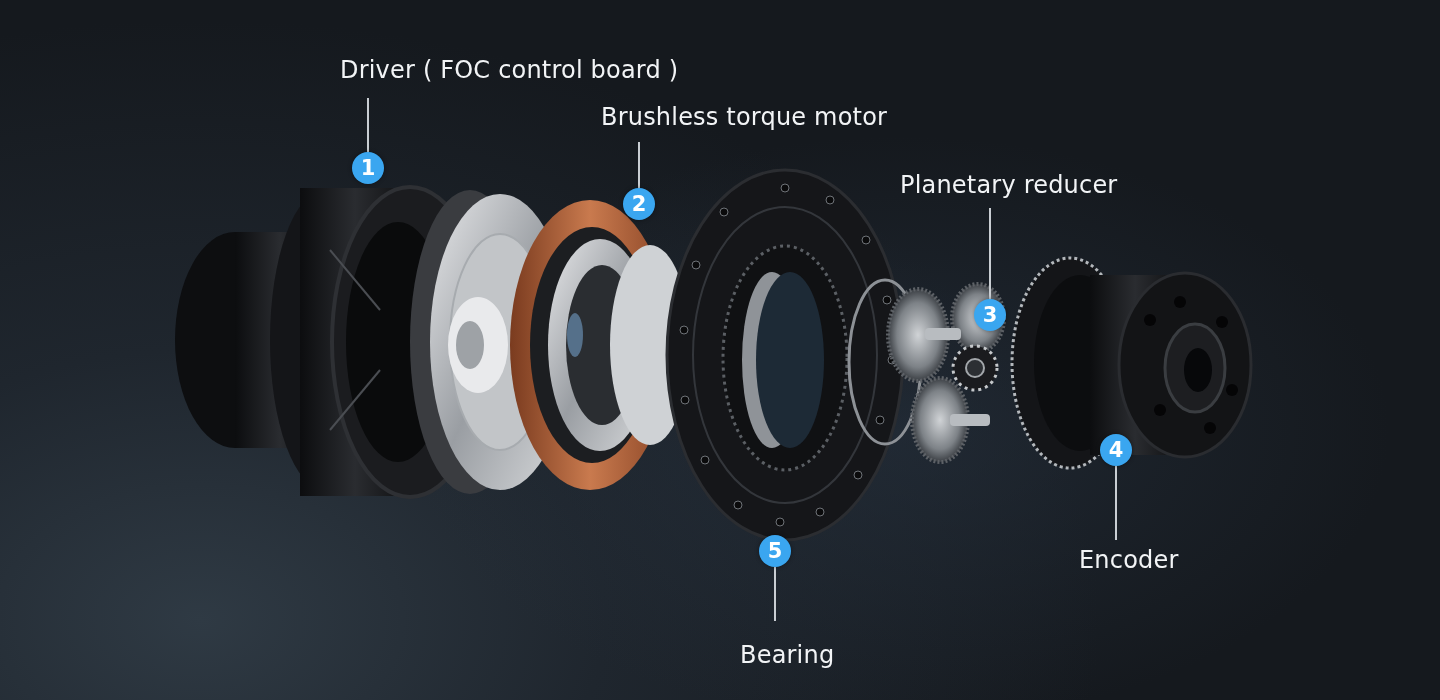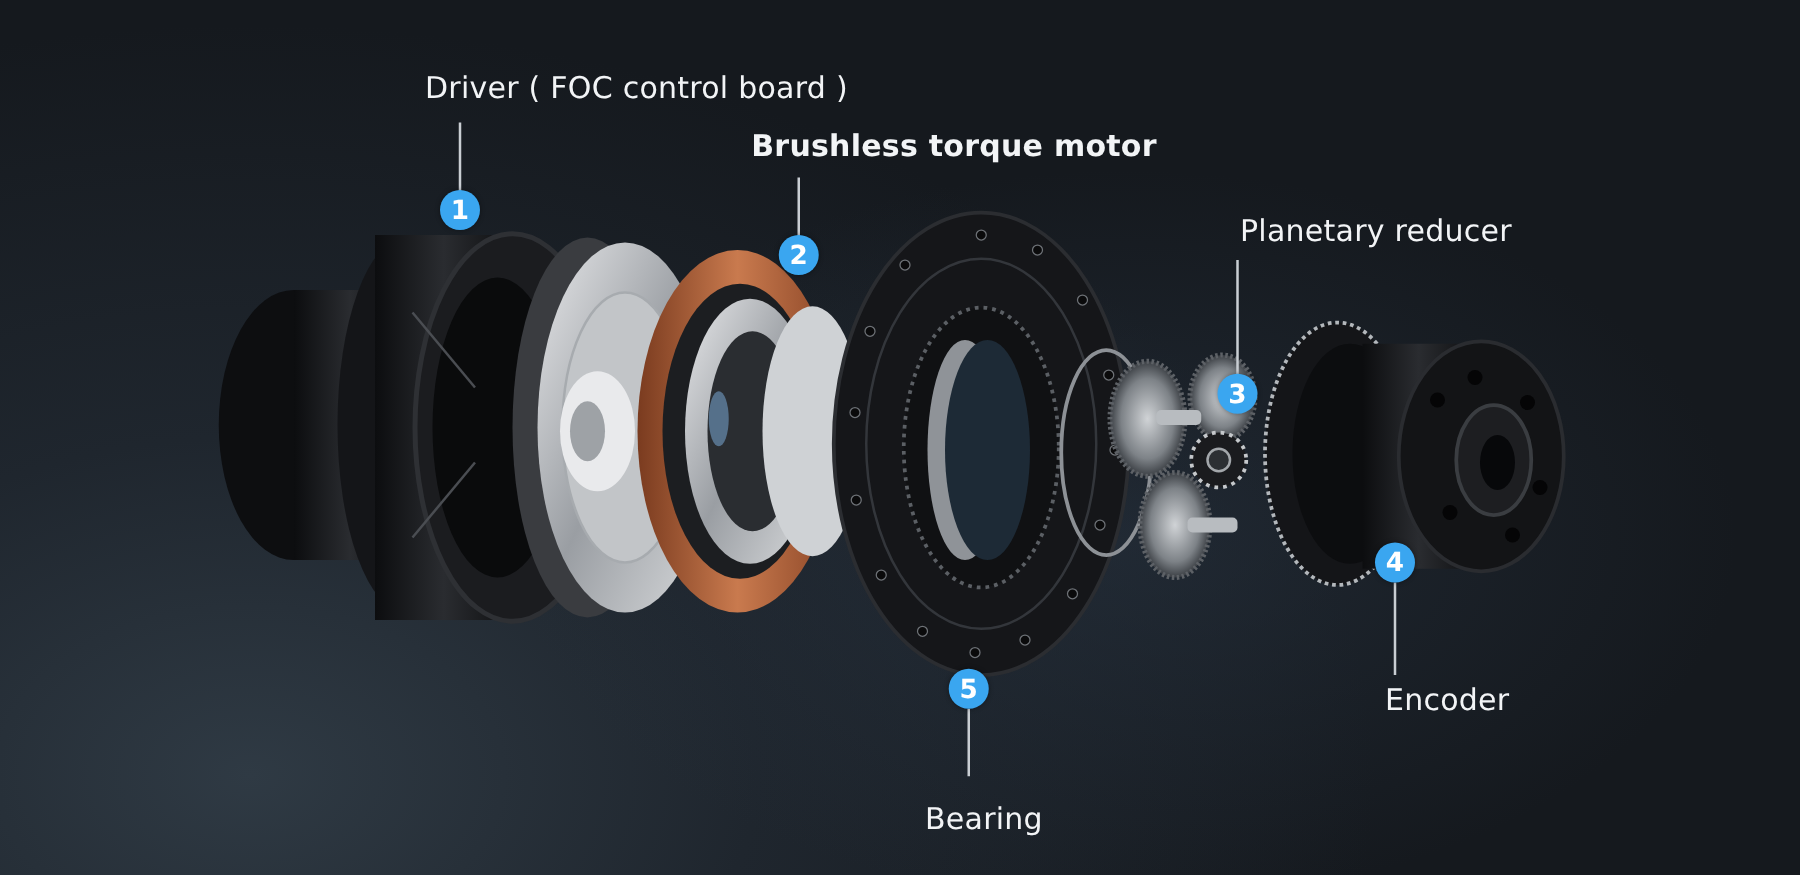--- a/index.html
+++ b/index.html
@@ -137,27 +137,27 @@
         <circle cx="1210" cy="428" r="6"></circle>
         <circle cx="1160" cy="410" r="6"></circle>
       </g>
   </g>
 </svg>
 
 <div class="label" style="left:340px; top:56px;text-align:center;">Driver ( FOC control board )</div>
 <div class="leader" style="left:367px; top:98px; height:56px;"></div>
 <div class="badge" style="left:352px; top:152px;">1</div>
 
-<div class="label" style="left:601px; top:103px;font-weight:bold;">Brushless torque motor</div>
+<div class="label" style="left:601px; top:103px;">Brushless torque motor</div>
 <div class="leader" style="left:638px; top:142px; height:48px;"></div>
 <div class="badge" style="left:623px; top:188px;">2</div>
 
-<div class="label" style="left:992px; top:171px;">Planetary reducer</div>
+<div class="label" style="left:900px; top:171px;">Planetary reducer</div>
 <div class="leader" style="left:989px; top:208px; height:92px;"></div>
 <div class="badge" style="left:974px; top:299px;">3</div>
 
 <div class="badge" style="left:1100px; top:434px;">4</div>
 <div class="leader" style="left:1115px; top:466px; height:74px;"></div>
-<div class="label" style="left:1108px; top:546px;">Encoder</div>
+<div class="label" style="left:1079px; top:546px;">Encoder</div>
 
 <div class="badge" style="left:759px; top:535px;">5</div>
 <div class="leader" style="left:774px; top:567px; height:54px;"></div>
 <div class="label" style="left:740px; top:641px;">Bearing</div>
 
 </body></html>

